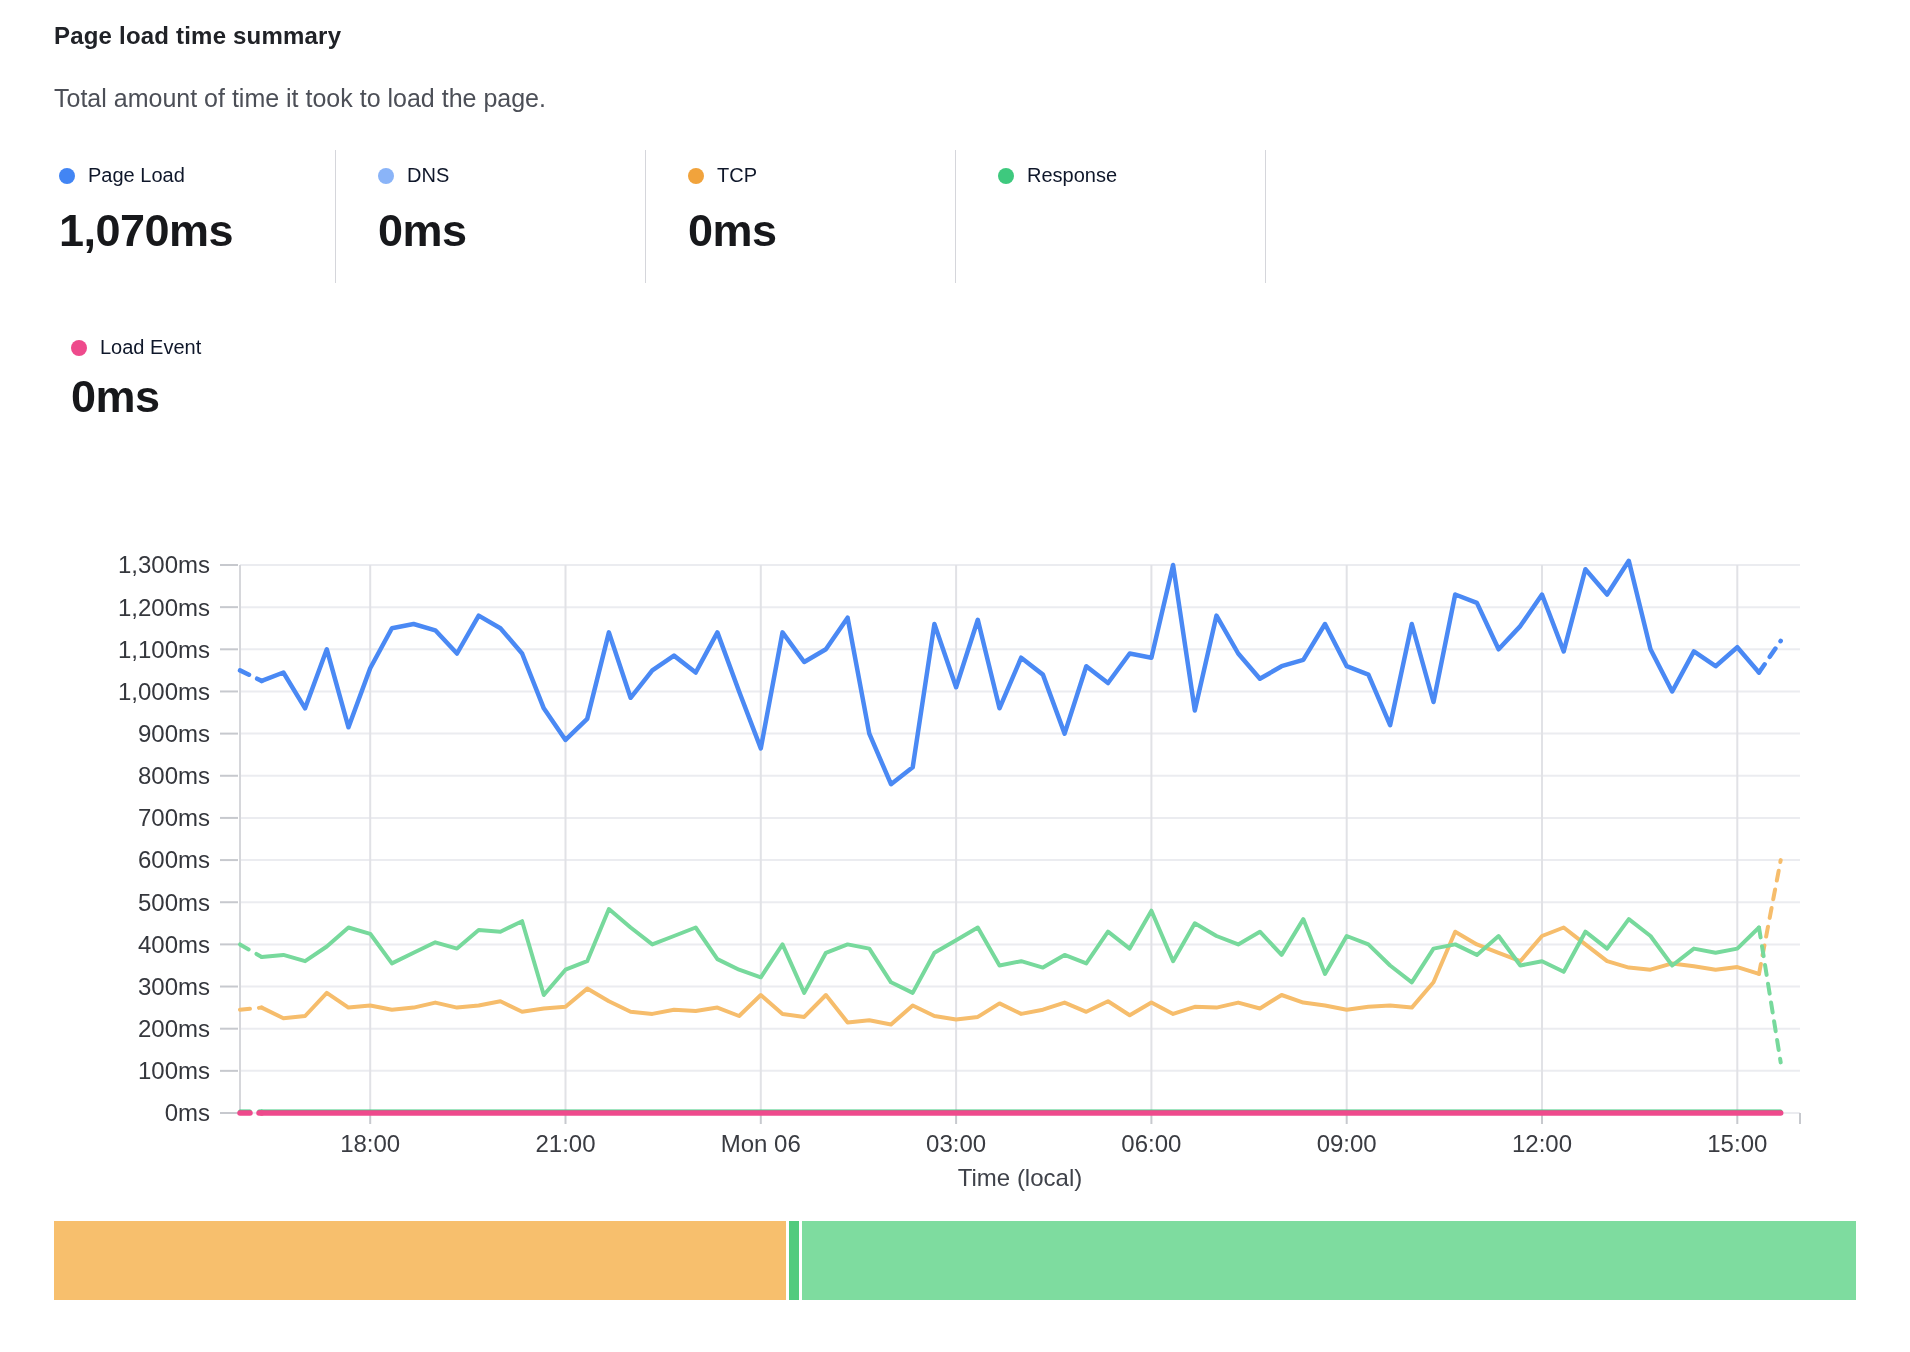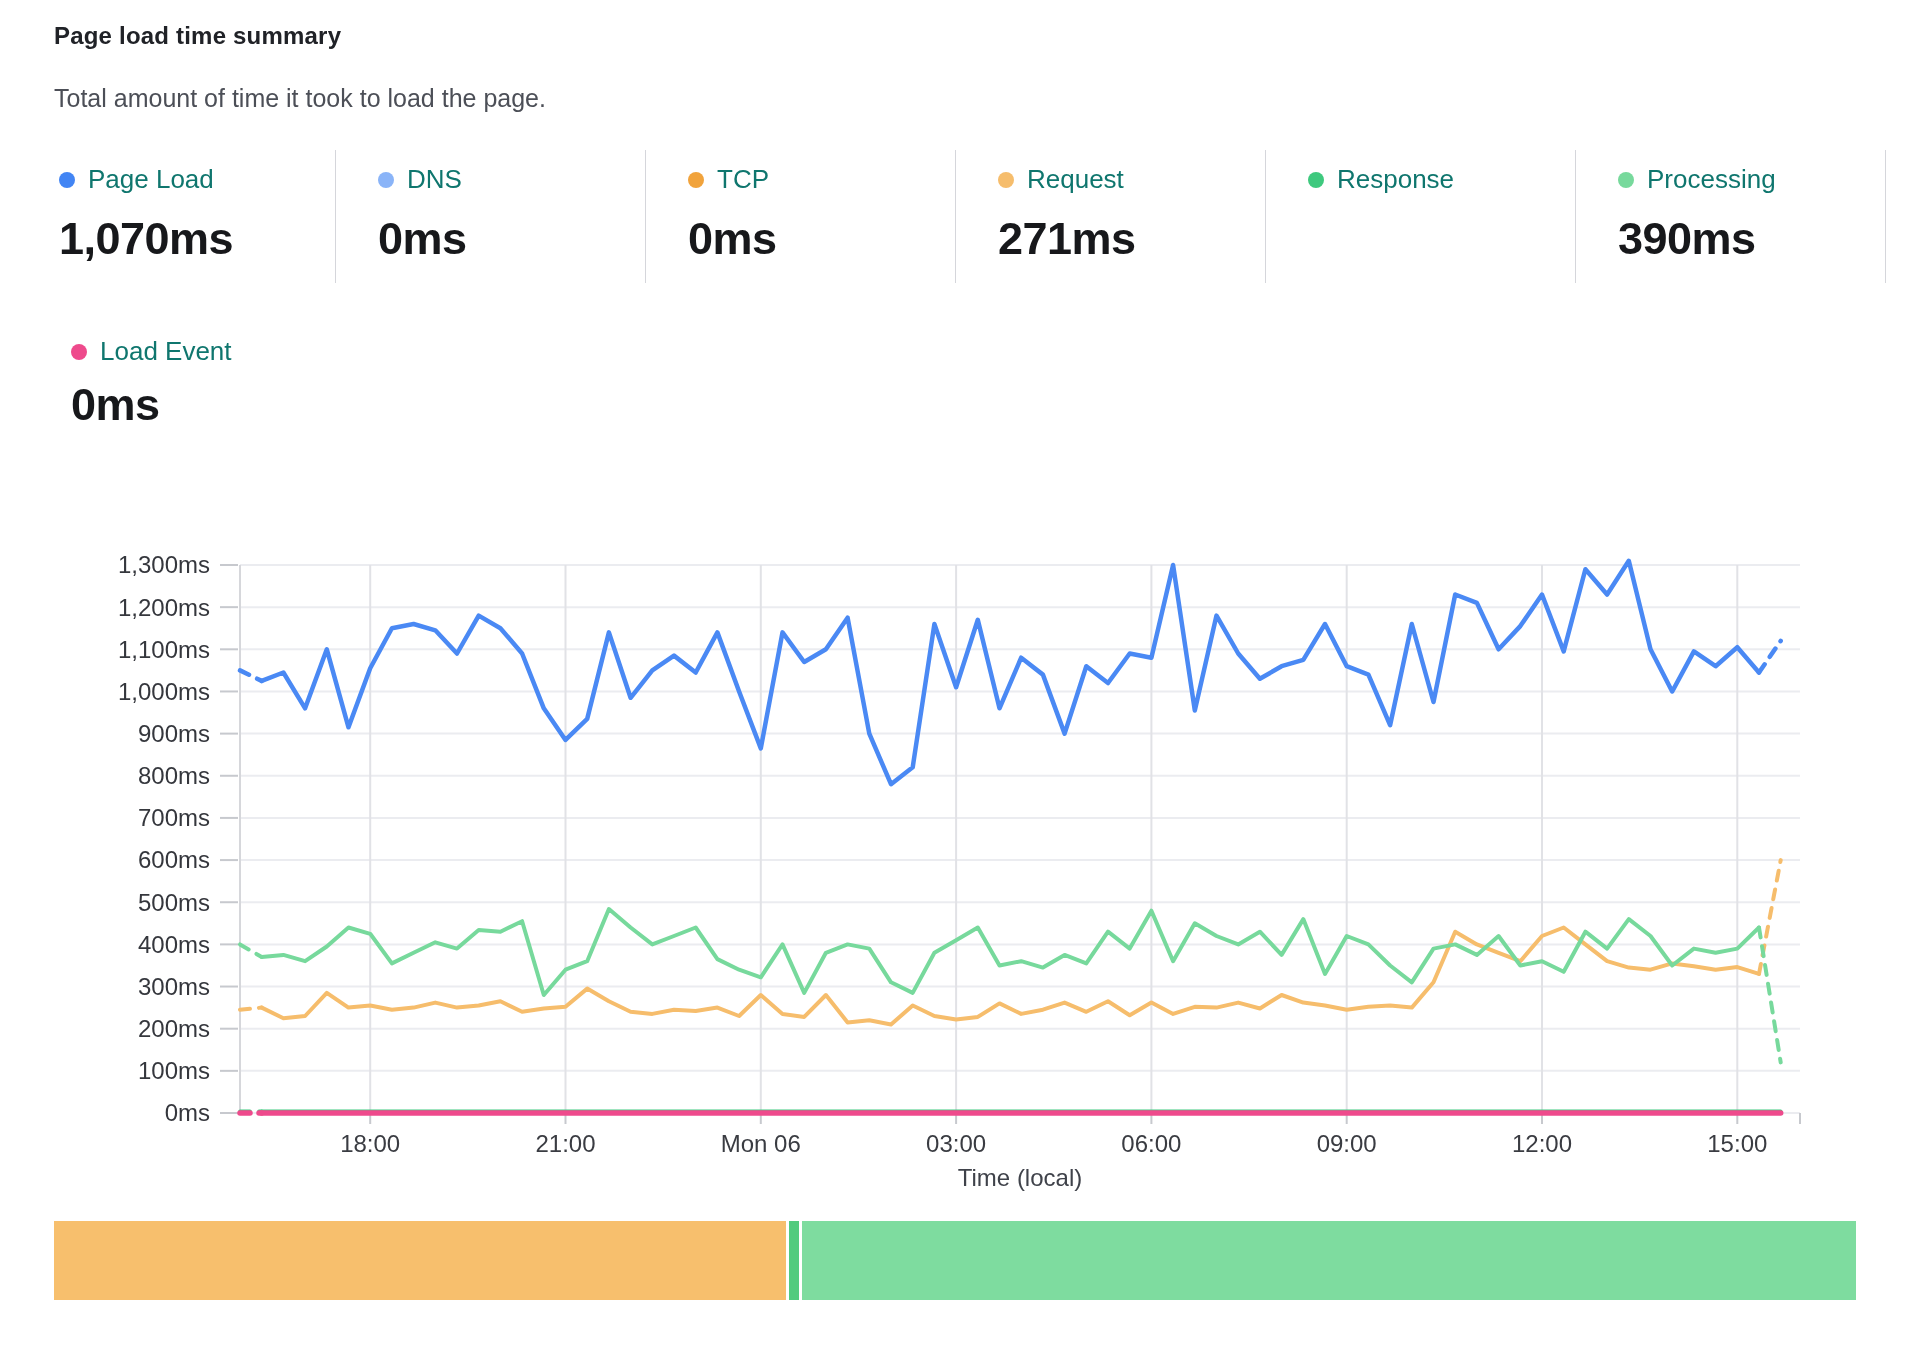--- a/index.html
+++ b/index.html
@@ -7,21 +7,21 @@
        font-family:"Liberation Sans",sans-serif;-webkit-font-smoothing:antialiased;}
   .abs{position:absolute;}
   #page-title{left:54px;top:22px;font-size:24px;font-weight:700;color:#202227;letter-spacing:.2px;}
   #page-subtitle{left:54px;top:84px;font-size:25px;color:#4c4f57;}
   #metrics-row{left:54px;top:150px;width:1832px;height:133px;display:grid;
                grid-template-columns:282px 310px 310px 310px 310px 310px;}
   .metric{border-right:1px solid #d5d6db;padding-top:14px;padding-left:42px;box-sizing:border-box;}
   .metric.first{padding-left:5px;}
   .legend-line{display:flex;align-items:center;gap:13px;}
   .dot{width:16px;height:16px;border-radius:50%;flex:0 0 auto;}
-  .metric-label{font-size:26px;color:#0f766e;}
+  .metric-label{font-size:20px;color:#0f172a;}
   .metric-value{margin-top:18px;font-size:45px;font-weight:700;color:#17181b;letter-spacing:-.5px;}
   #metrics-row2{left:66px;top:336px;}
   #metrics-row2 .metric{border:none;padding-left:5px;padding-top:0;}
   #metrics-row2 .metric-value{margin-top:12px;}
   #chart-svg{left:0;top:0;width:1910px;height:1352px;}
   #timeline-bar{left:54px;top:1221px;width:1802px;height:79px;display:flex;gap:3px;}
   .bar-seg{height:100%;}
 </style>
 </head>
 <body>
@@ -46,37 +46,23 @@
   </div>
   <div class="metric">
     <div class="legend-line">
       <span class="dot" style="background: rgb(241, 163, 60);"></span>
       <span class="metric-label">TCP</span>
     </div>
     <div class="metric-value">0ms</div>
   </div>
   <div class="metric">
     <div class="legend-line">
-      <span class="dot" style="background: rgb(246, 189, 108);"></span>
-      <span class="metric-label">Request</span>
-    </div>
-    <div class="metric-value">271ms</div>
-  </div>
-  <div class="metric">
-    <div class="legend-line">
       <span class="dot" style="background: rgb(62, 201, 126);"></span>
       <span class="metric-label">Response</span>
     </div>
-  </div>
-  <div class="metric">
-    <div class="legend-line">
-      <span class="dot" style="background: rgb(119, 217, 156);"></span>
-      <span class="metric-label">Processing</span>
-    </div>
-    <div class="metric-value">390ms</div>
   </div>
 </div>
 
 <div class="abs" id="metrics-row2">
   <div class="metric">
     <div class="legend-line">
       <span class="dot" style="background: rgb(238, 74, 140);"></span>
       <span class="metric-label">Load Event</span>
     </div>
     <div class="metric-value">0ms</div>

